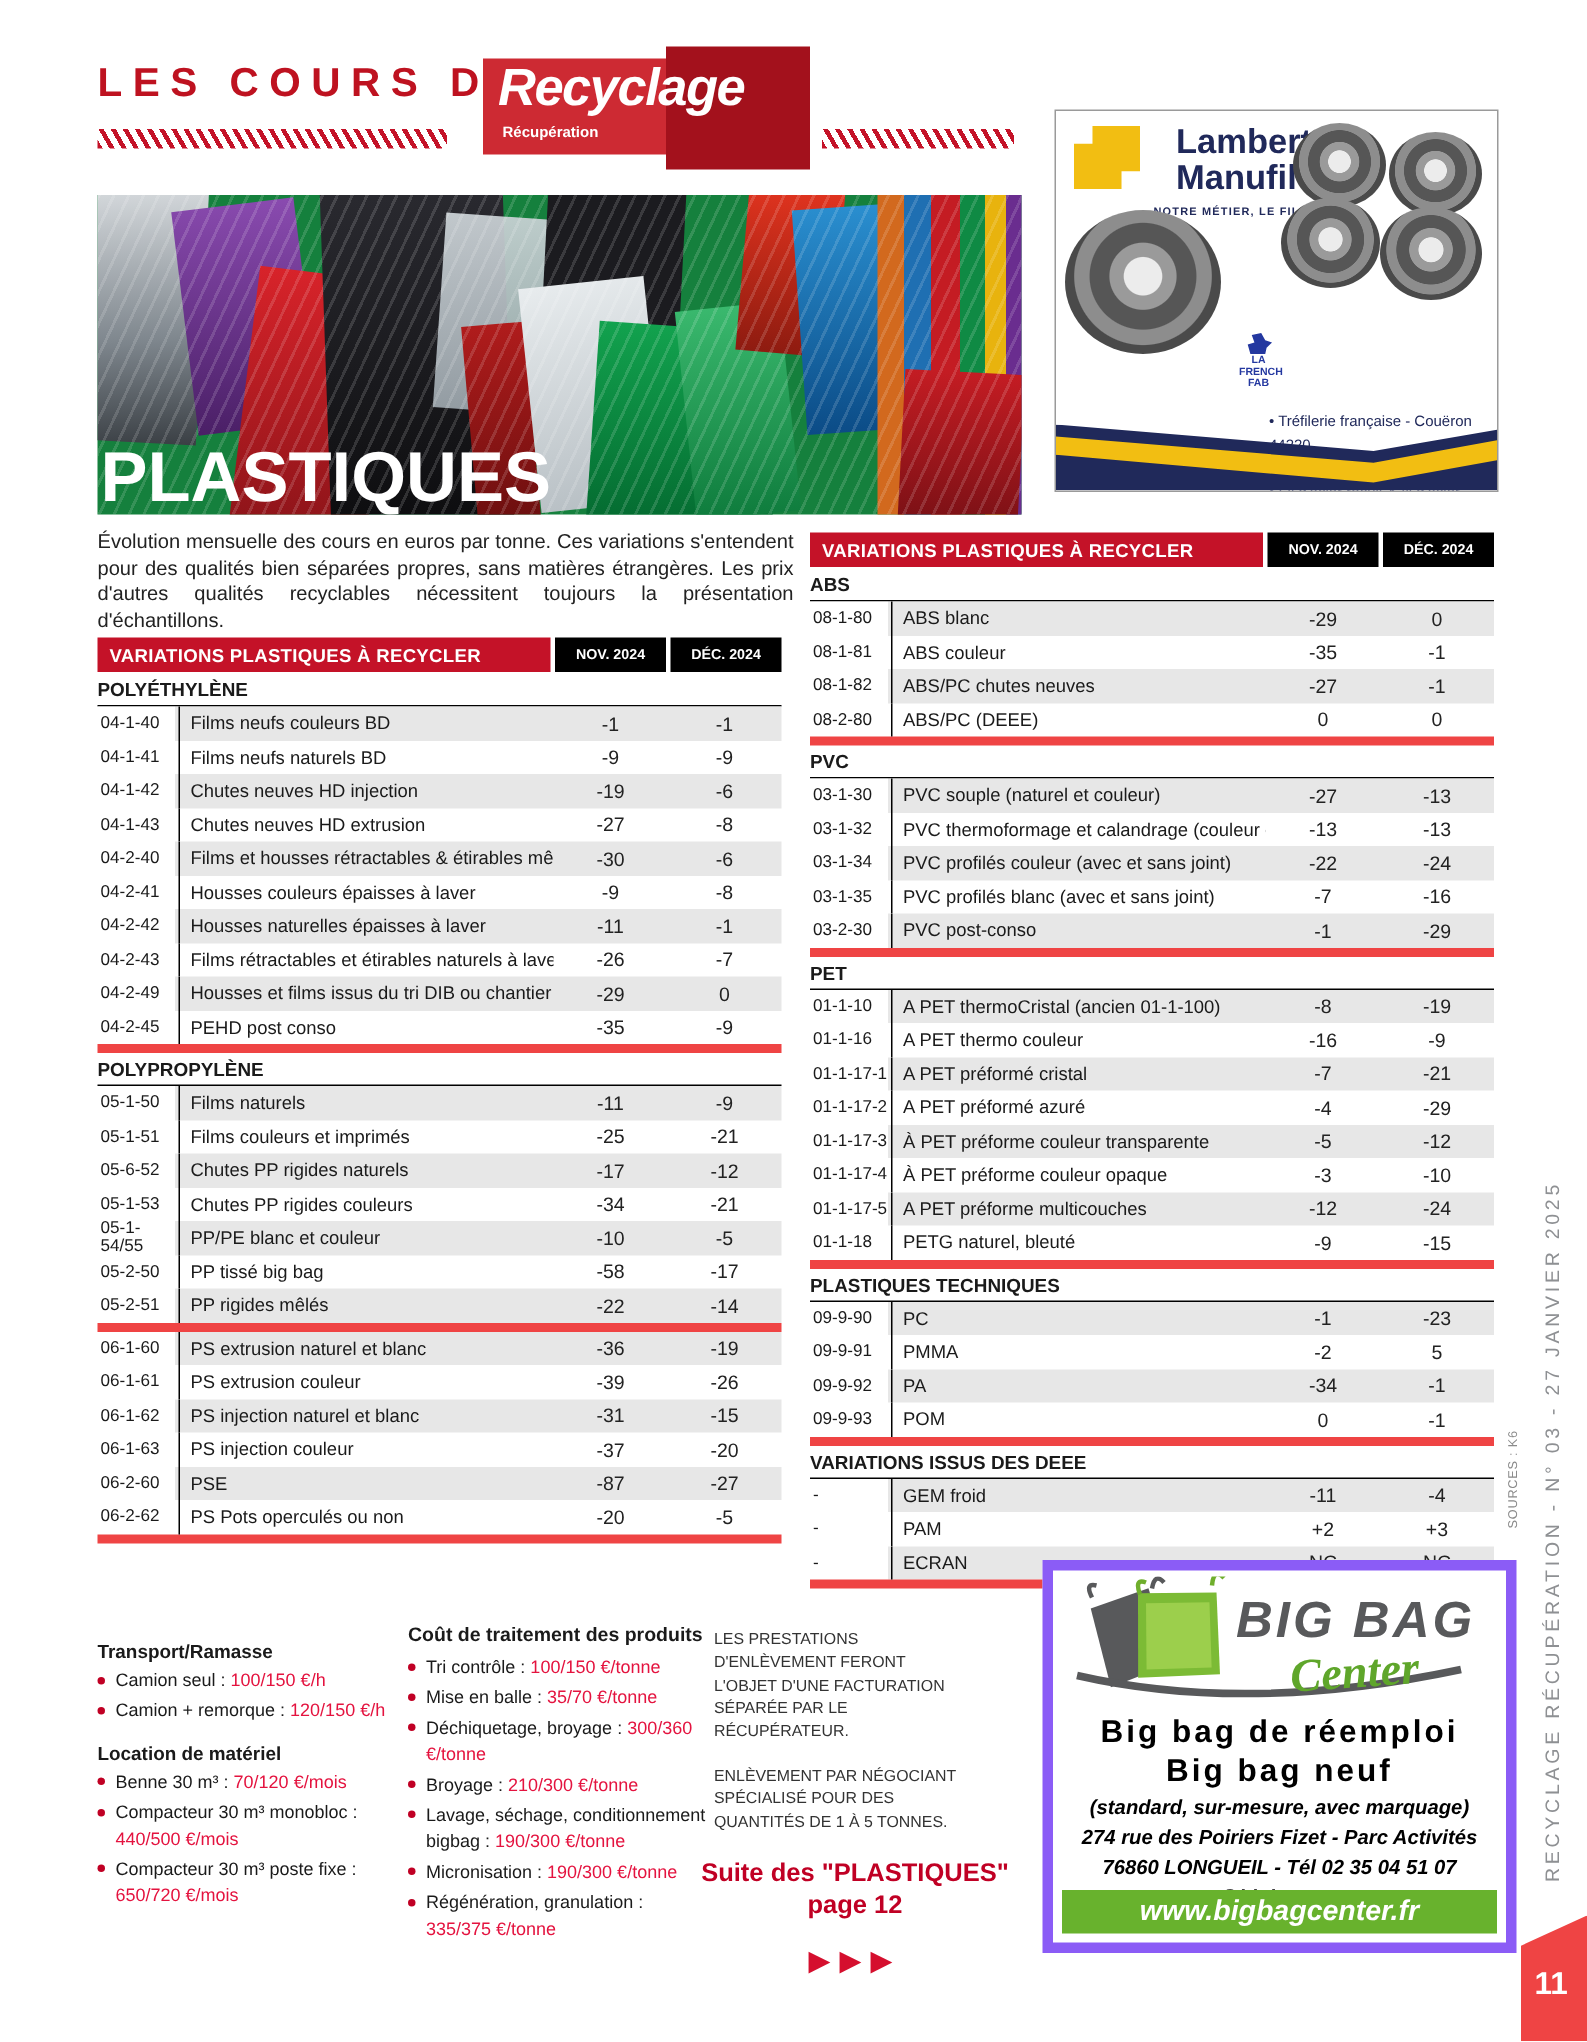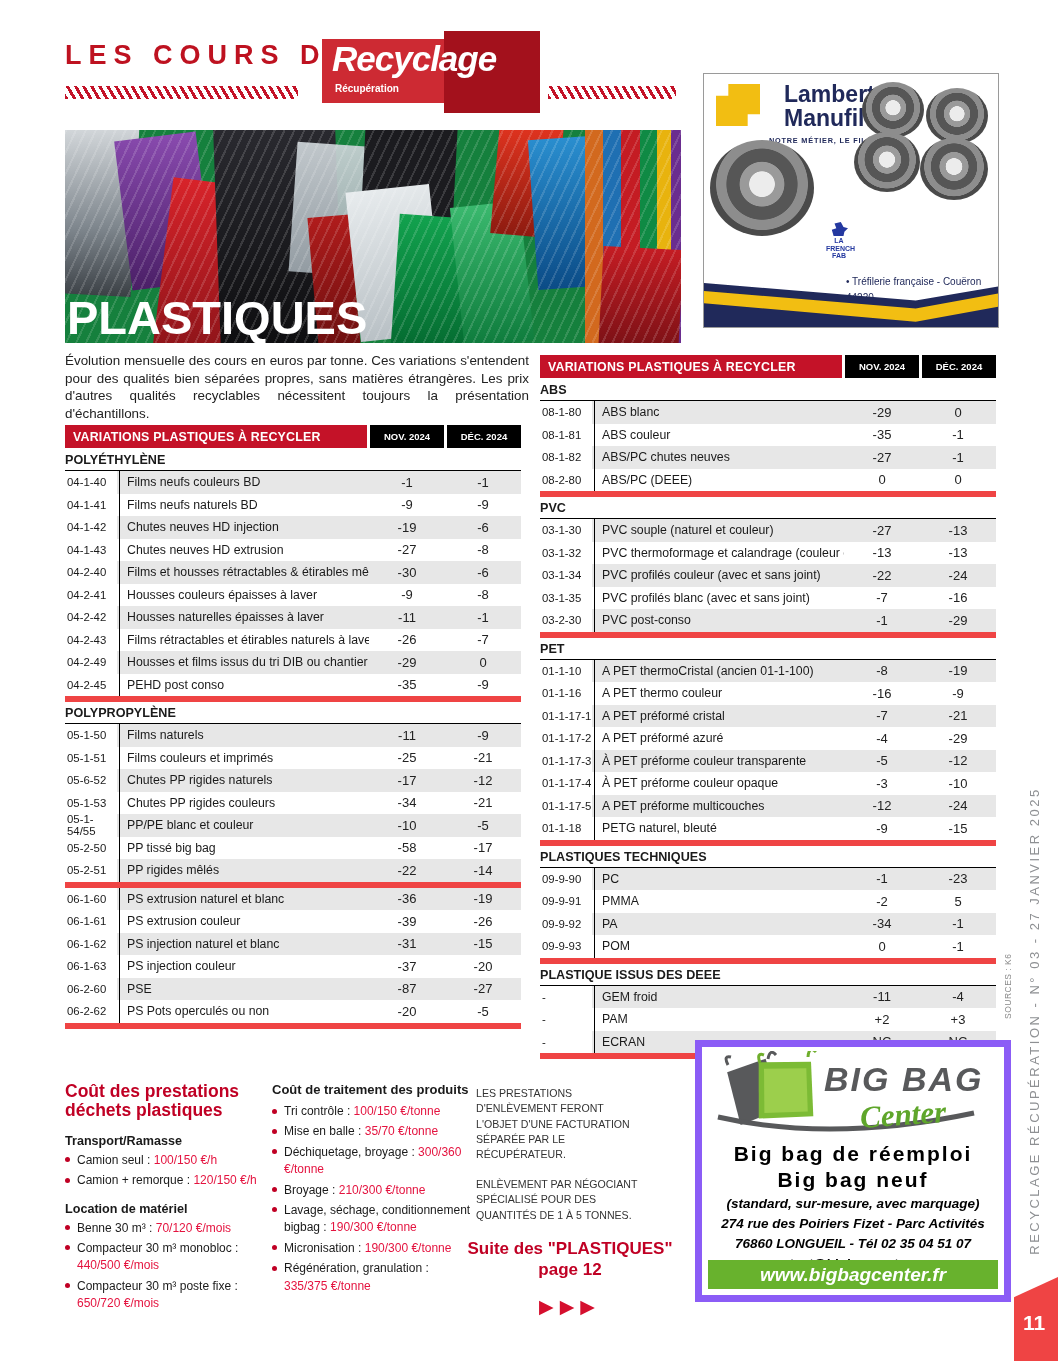--- a/index.html
+++ b/index.html
@@ -466,21 +466,21 @@
           <span class="lbl">PA</span>
           <span class="v">-34</span>
           <span class="v">-1</span>
         </div>
         <div class="row last">
           <span class="code">09-9-93</span>
           <span class="lbl">POM</span>
           <span class="v">0</span>
           <span class="v">-1</span>
         </div>
-        <div class="sec-title">PLASTIQUE ISSUS DES DEEE</div>
+        <div class="sec-title">VARIATIONS ISSUS DES DEEE</div>
         <div class="row shade">
           <span class="code">-</span>
           <span class="lbl">GEM froid</span>
           <span class="v">-11</span>
           <span class="v">-4</span>
         </div>
         <div class="row">
           <span class="code">-</span>
           <span class="lbl">PAM</span>
           <span class="v">+2</span>
@@ -491,24 +491,20 @@
           <span class="lbl">ECRAN</span>
           <span class="v">NC</span>
           <span class="v">NC</span>
         </div>
       </div>
   </div>
 
   <div class="sources">SOURCES : K6</div>
 
   <div class="costs1">
-    <h3 class="red-title">
-      <span>Coût des prestations</span><br>
-      <span>déchets plastiques</span>
-    </h3>
     <div>
         <div class="grp-title">Transport/Ramasse</div>
         <ul class="cost-list">
           <li><span>Camion seul : </span><span class="cost-val">100/150 €/h</span></li>
           <li><span>Camion + remorque : </span><span class="cost-val">120/150 €/h</span></li>
         </ul>
         <div class="grp-title">Location de matériel</div>
         <ul class="cost-list">
           <li><span>Benne 30 m³ : </span><span class="cost-val">70/120 €/mois</span></li>
           <li><span>Compacteur 30 m³ monobloc : </span><span class="cost-val">440/500 €/mois</span></li>

